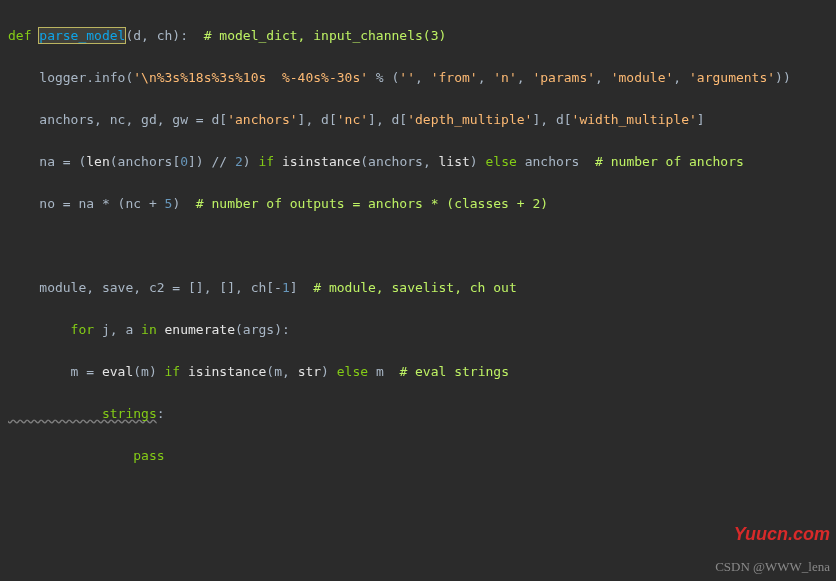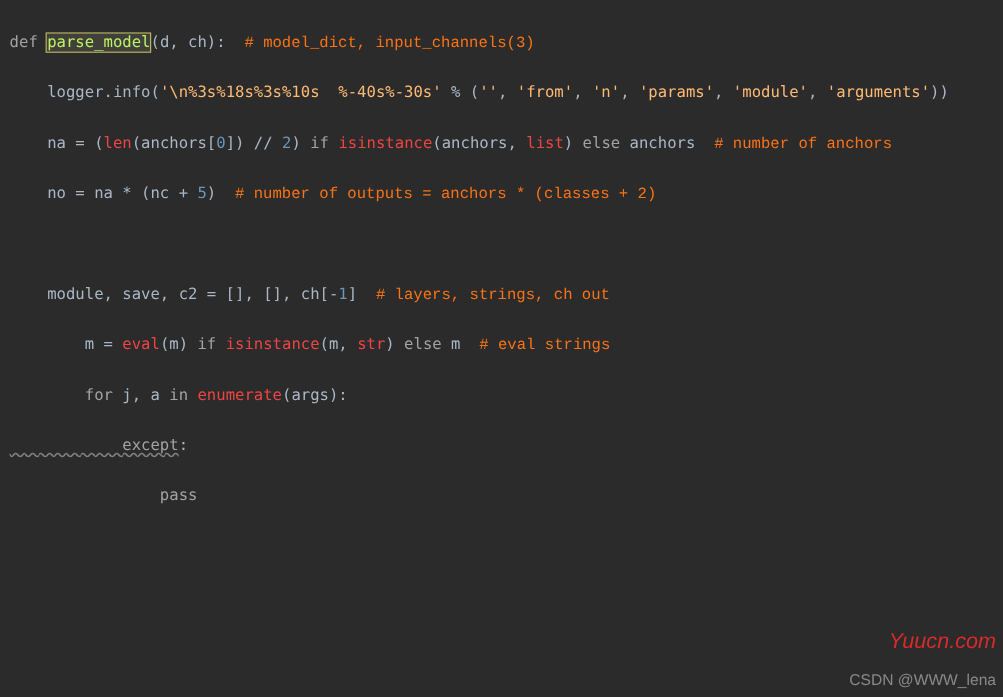--- a/index.html
+++ b/index.html
@@ -13,65 +13,66 @@
     width: 836px;
     height: 581px;
     overflow: hidden;
     position: relative;
   }
   .editor {
     padding: 4px 0 0 8px;
     white-space: pre;
   }
   .line { height: 21px; }
-  .kw { color: #a3a3a3; }
-  .fn { color: #bef264; margin-top: 12px; }
+  .kw { color: #84cc16; }
+  .fn { color: #0ea5e9; margin-top: 12px; }
   .num { color: #6897bb; }
   .str { color: #fdba74; }
-  .cmt { color: #f97316; font-family: Liberation Mono, monospace; }
-  .builtin { color: #ef4444; }
+  .cmt { color: #bef264; }
+  .builtin { color: #e5e5e5; }
   .hl { background: rgba(255,255,200,0.1); outline: 1px solid #bbb460; }
   .squiggle {
     text-decoration: underline wavy #808080;
     text-decoration-skip-ink: none;
   }
   .watermark1 {
     position: absolute;
     right: 6px;
     bottom: 36px;
     color: #d82a2a;
     font-family: sans-serif;
-    font-weight: normal;
+    font-weight: bold;
     font-style: italic;
     font-size: 18px;
     text-align: center;
   }
   .watermark2 {
     position: absolute;
     right: 6px;
     bottom: 4px;
     color: #b0b0b0;
-    font-family: Liberation Sans, sans-serif;
+    font-family: Liberation Serif, serif;
     font-size: 13px;
     opacity: 0.7;
   }
 </style>
 </head>
 <body>
 
 <div class="editor">
 <div class="line"><span class="kw">def </span><span class="fn hl">parse_model</span><span>(d, ch):  </span><span class="cmt"># model_dict, input_channels(3)</span></div>
 <div class="line"><span>    logger.info(</span><span class="str">'\n%3s%18s%3s%10s  %-40s%-30s'</span><span> % (</span><span class="str">''</span><span>, </span><span class="str">'from'</span><span>, </span><span class="str">'n'</span><span>, </span><span class="str">'params'</span><span>, </span><span class="str">'module'</span><span>, </span><span class="str">'arguments'</span><span>))</span></div>
+<div class="line"><span>    anchors, nc, gd, gw = d[</span><span class="str">'anchors'</span><span>], d[</span><span class="str">'nc'</span><span>], d[</span><span class="str">'depth_multiple'</span><span>], d[</span><span class="str">'width_multiple'</span><span>]</span></div>
 <div class="line"><span>    na = (</span><span class="builtin">len</span><span>(anchors[</span><span class="num">0</span><span>]) // </span><span class="num">2</span><span>) </span><span class="kw">if </span><span class="builtin">isinstance</span><span>(anchors, </span><span class="builtin">list</span><span>) </span><span class="kw">else</span><span> anchors  </span><span class="cmt"># number of anchors</span></div>
 <div class="line"><span>    no = na * (nc + </span><span class="num">5</span><span>)  </span><span class="cmt"># number of outputs = anchors * (classes + 2)</span></div>
 <div class="line"></div>
-<div class="line"><span>    module, save, c2 = [], [], ch[-</span><span class="num">1</span><span>]  </span><span class="cmt"># layers, strings, ch out</span></div>
+<div class="line"><span>    module, save, c2 = [], [], ch[-</span><span class="num">1</span><span>]  </span><span class="cmt"># module, savelist, ch out</span></div>
+<div class="line"><span class="kw">        for </span><span>j, a </span><span class="kw">in </span><span class="builtin">enumerate</span><span>(args):</span></div>
 <div class="line"><span>        m = </span><span class="builtin">eval</span><span>(m) </span><span class="kw">if </span><span class="builtin">isinstance</span><span>(m, </span><span class="builtin">str</span><span>) </span><span class="kw">else</span><span> m  </span><span class="cmt"># eval strings</span></div>
-<div class="line"><span class="kw">        for </span><span>j, a </span><span class="kw">in </span><span class="builtin">enumerate</span><span>(args):</span></div>
-<div class="line"><span class="kw squiggle">            except</span><span>:</span></div>
+<div class="line"><span class="kw squiggle">            strings</span><span>:</span></div>
 <div class="line"><span class="kw">                pass</span></div>
 
 
 
 
 
 
 
 
 

